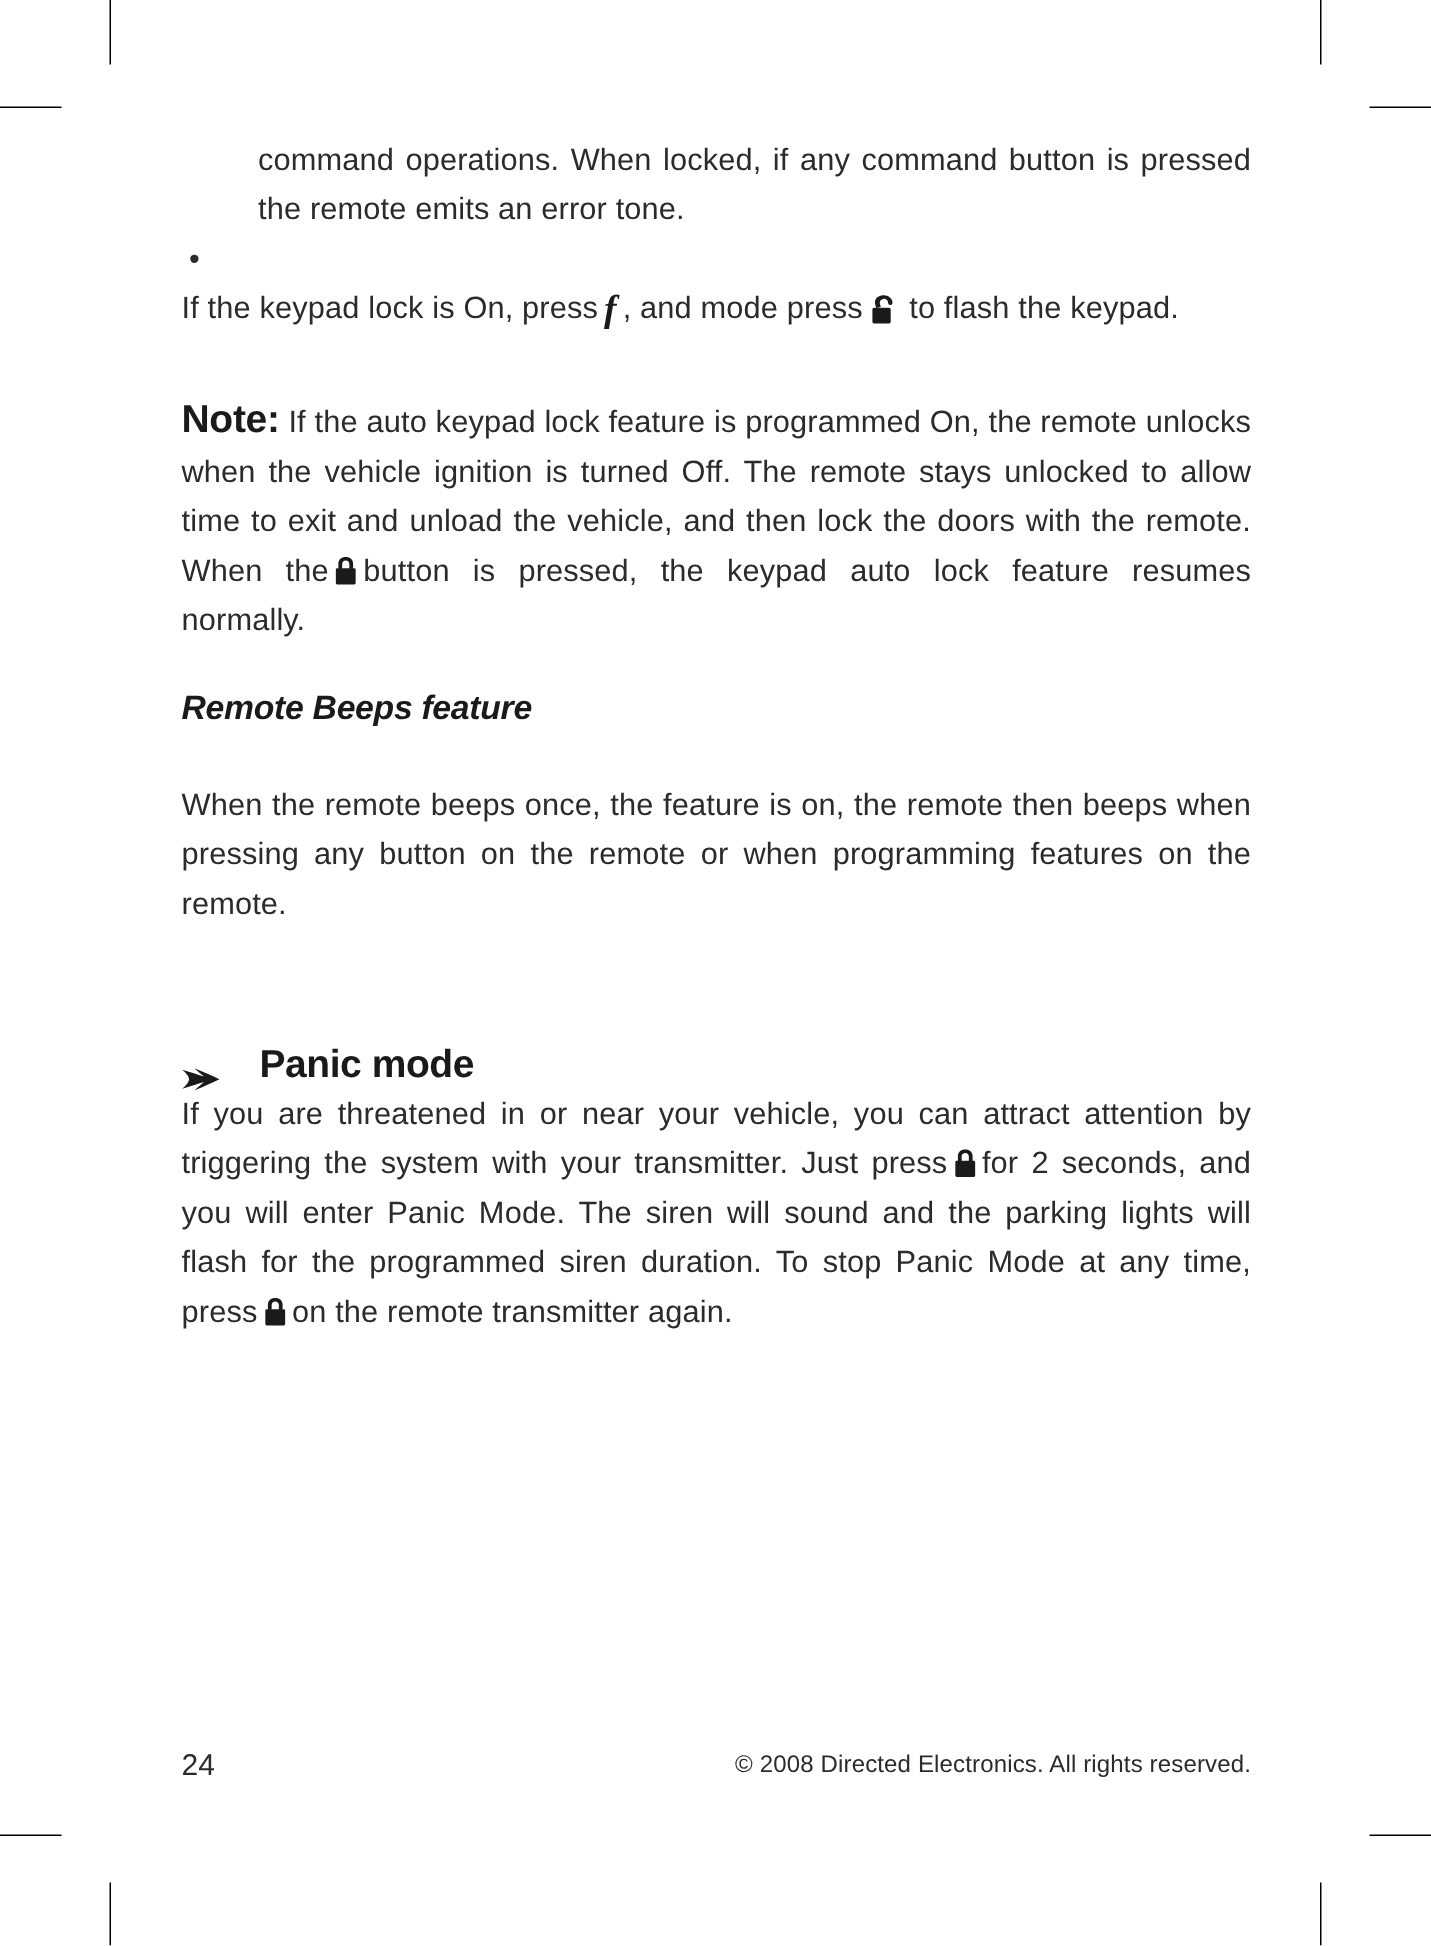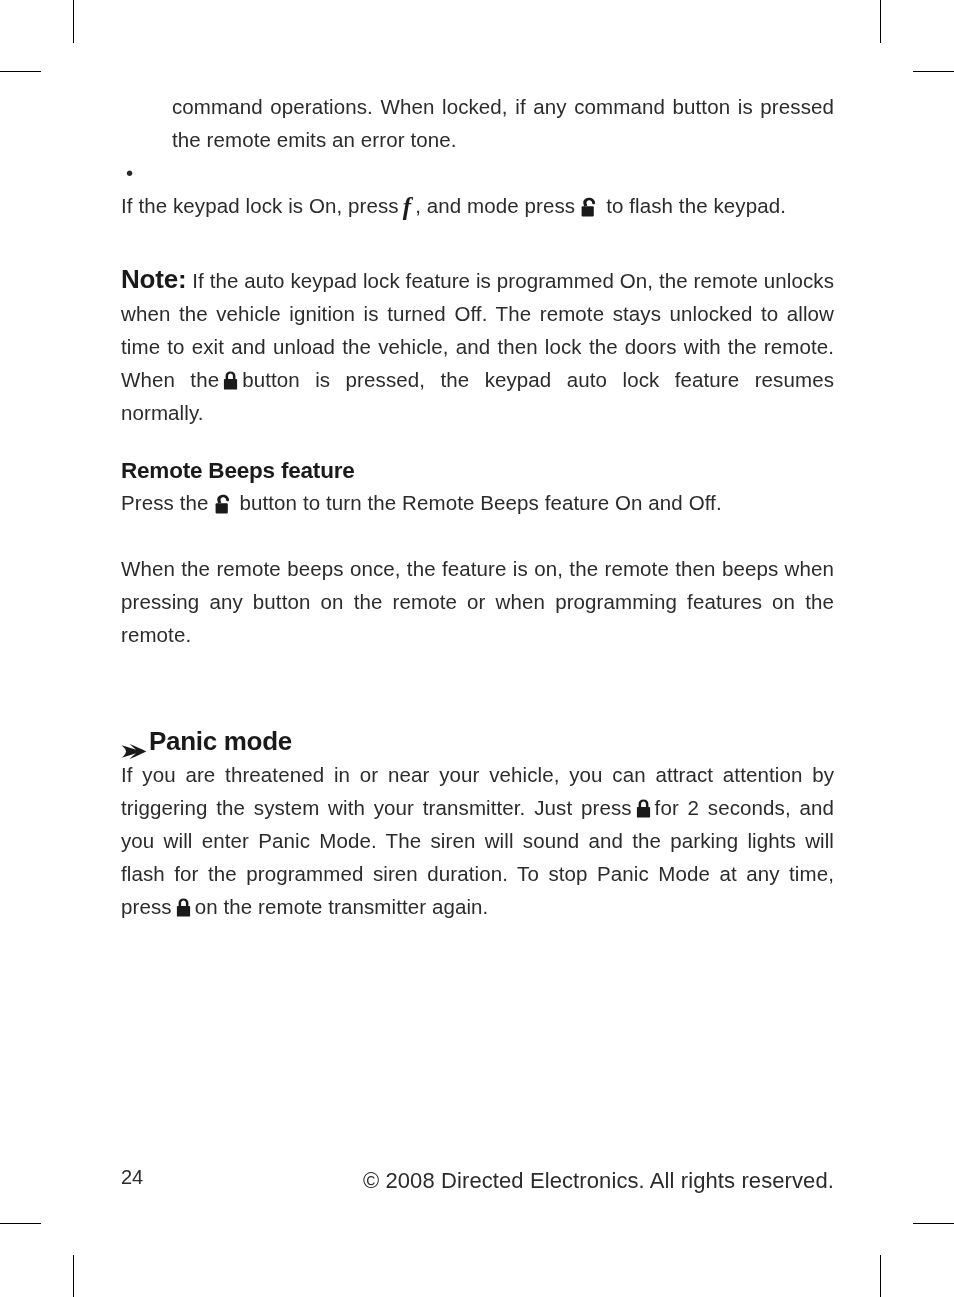--- a/index.html
+++ b/index.html
@@ -90,32 +90,33 @@
     color: #1a1a1a;
   }
   .subhead {
     font-family: "Liberation Sans", sans-serif;
     font-weight: 700;
     font-size: 22.5px;
     line-height: 30px;
     color: #1a1a1a;
     letter-spacing: -0.2px;
     margin: 0;
+    font-style: italic;
   }
   .section-head {
     font-family: "Liberation Sans", sans-serif;
     font-weight: 700;
     font-size: 26px;
     line-height: 34px;
     color: #1a1a1a;
     letter-spacing: -0.3px;
     margin: 0;
     display: flex;
     align-items: center;
-    gap: 2px;
+    gap: 26px;
   }
   .arrow-marker {
     display: inline-block;
     width: 26px;
     height: 17px;
     flex: 0 0 auto;
     position: relative;
     top: 1px;
   }
 
@@ -159,21 +160,21 @@
     left: 0px;
     top: 0px;
     font-size: 20px;
     font-weight: 300;
     color: #2b2b2b;
   }
   .footer-copyright {
     position: absolute;
     right: 0px;
     top: 2px;
-    font-size: 22px;
+    font-size: 16px;
     font-weight: 300;
     color: #2b2b2b;
     letter-spacing: 0.1px;
   }
 </style>
 </head>
 <body>
 
 <div class="crop v crop-tl-v"></div>
 <div class="crop h crop-tl-h"></div>
@@ -206,24 +207,20 @@
   <p class="body-text last-line-left"><span class="note-lead">Note:</span>
     <span>If the auto keypad lock feature is programmed On, the remote unlocks when the vehicle ignition is turned Off. The remote stays unlocked to allow time to exit and unload the vehicle, and then lock the doors with the remote. When the</span><span class="icon-inline icon-lock"><svg width="15" height="19" viewBox="0 0 15 19" xmlns="http://www.w3.org/2000/svg">
           <path d="M7.5 0.4 C4.6 0.4 2.6 2.2 2.6 4.8 L2.6 8.2 L5.1 8.2 L5.1 5.0 C5.1 3.5 6.1 2.6 7.5 2.6 C8.9 2.6 9.9 3.5 9.9 5.0 L9.9 8.2 L12.4 8.2 L12.4 4.8 C12.4 2.2 10.4 0.4 7.5 0.4 Z" fill="#1a1a1a"></path>
           <rect x="0.9" y="7.9" width="13.2" height="10.7" rx="0.9" fill="#1a1a1a"></rect>
         </svg></span><span>button is pressed, the keypad auto lock feature resumes normally.</span></p>
 
   <div class="gap-md"></div>
 
   <h2 class="subhead">Remote Beeps feature</h2>
 
-  <p class="body-text last-line-left"><span>Press the</span><span class="icon-inline icon-unlock"><svg width="21" height="21" viewBox="0 0 21 21" xmlns="http://www.w3.org/2000/svg">
-          <path d="M7.6 1.0 C11.2 0.2 14.6 2.2 15.0 5.4 C15.2 6.9 14.2 7.6 13.2 7.3 C12.3 7.05 12.05 6.3 12.0 5.5 C11.85 3.9 10.3 2.9 8.7 3.25 C7.1 3.6 6.2 5.0 6.6 6.5 L7.2 8.7 L4.1 9.4 L3.5 7.0 C2.7 3.9 4.3 1.7 7.6 1.0 Z" fill="#1a1a1a"></path>
-          <rect x="1.6" y="9.2" width="12.2" height="10.4" rx="1.1" fill="#1a1a1a"></rect>
-        </svg></span><span>button to turn the Remote Beeps feature On and Off.</span></p>
 
   <div class="gap-lg"></div>
 
   <p class="body-text last-line-left">When the remote beeps once, the feature is on, the remote then beeps when pressing any button on the remote or when programming features on the remote.</p>
 
   <div class="gap-lg"></div>
 
 
   <div class="gap-xl"></div>
 

